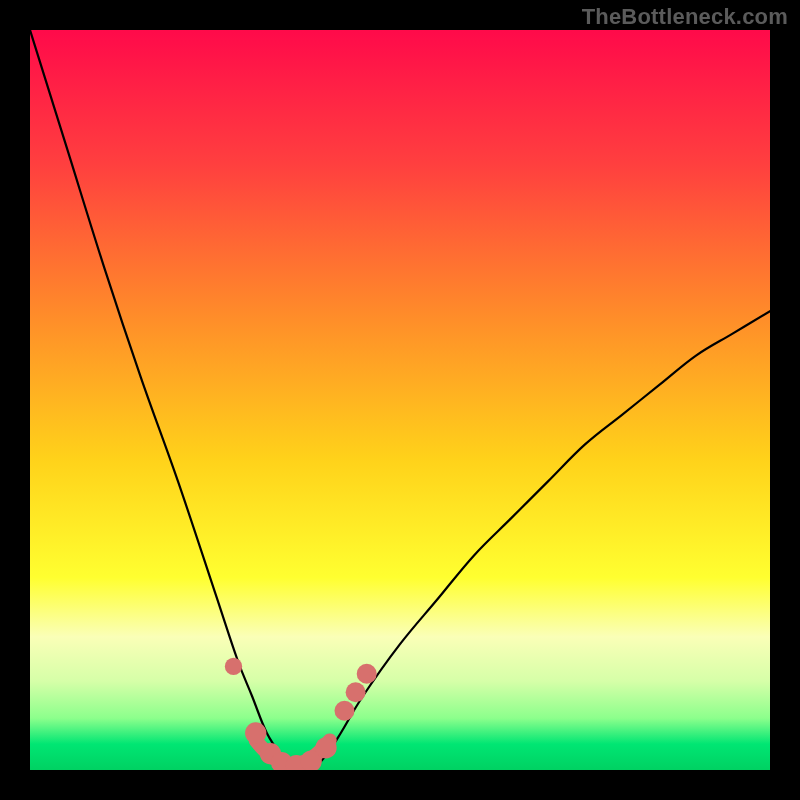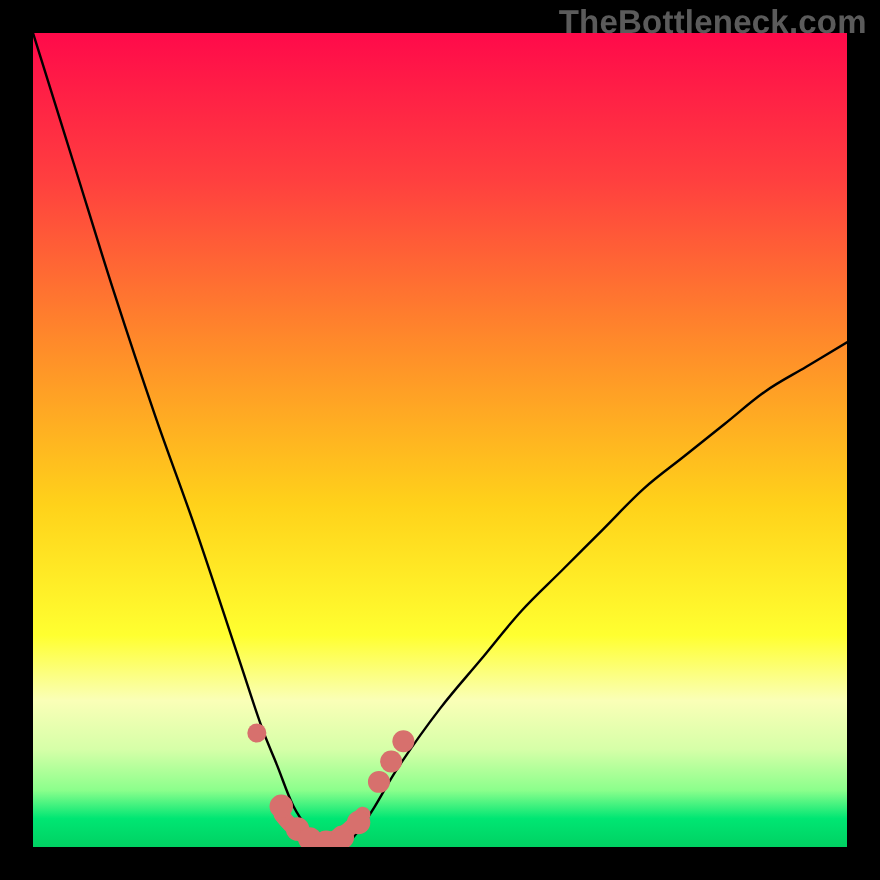--- a/index.html
+++ b/index.html
@@ -15,21 +15,21 @@
     position: relative;
     width: 800px;
     height: 800px;
     background: #000;
   }
   .watermark {
     position: absolute;
     top: 4px;
     right: 12px;
     color: #5b5b5b;
-    font-size: 30px;
+    font-size: 22px;
     font-weight: 600;
     letter-spacing: 0.2px;
     z-index: 5;
   }
   .plot {
     position: absolute;
     left: 30px;
     top: 30px;
     width: 740px;
     height: 740px;

